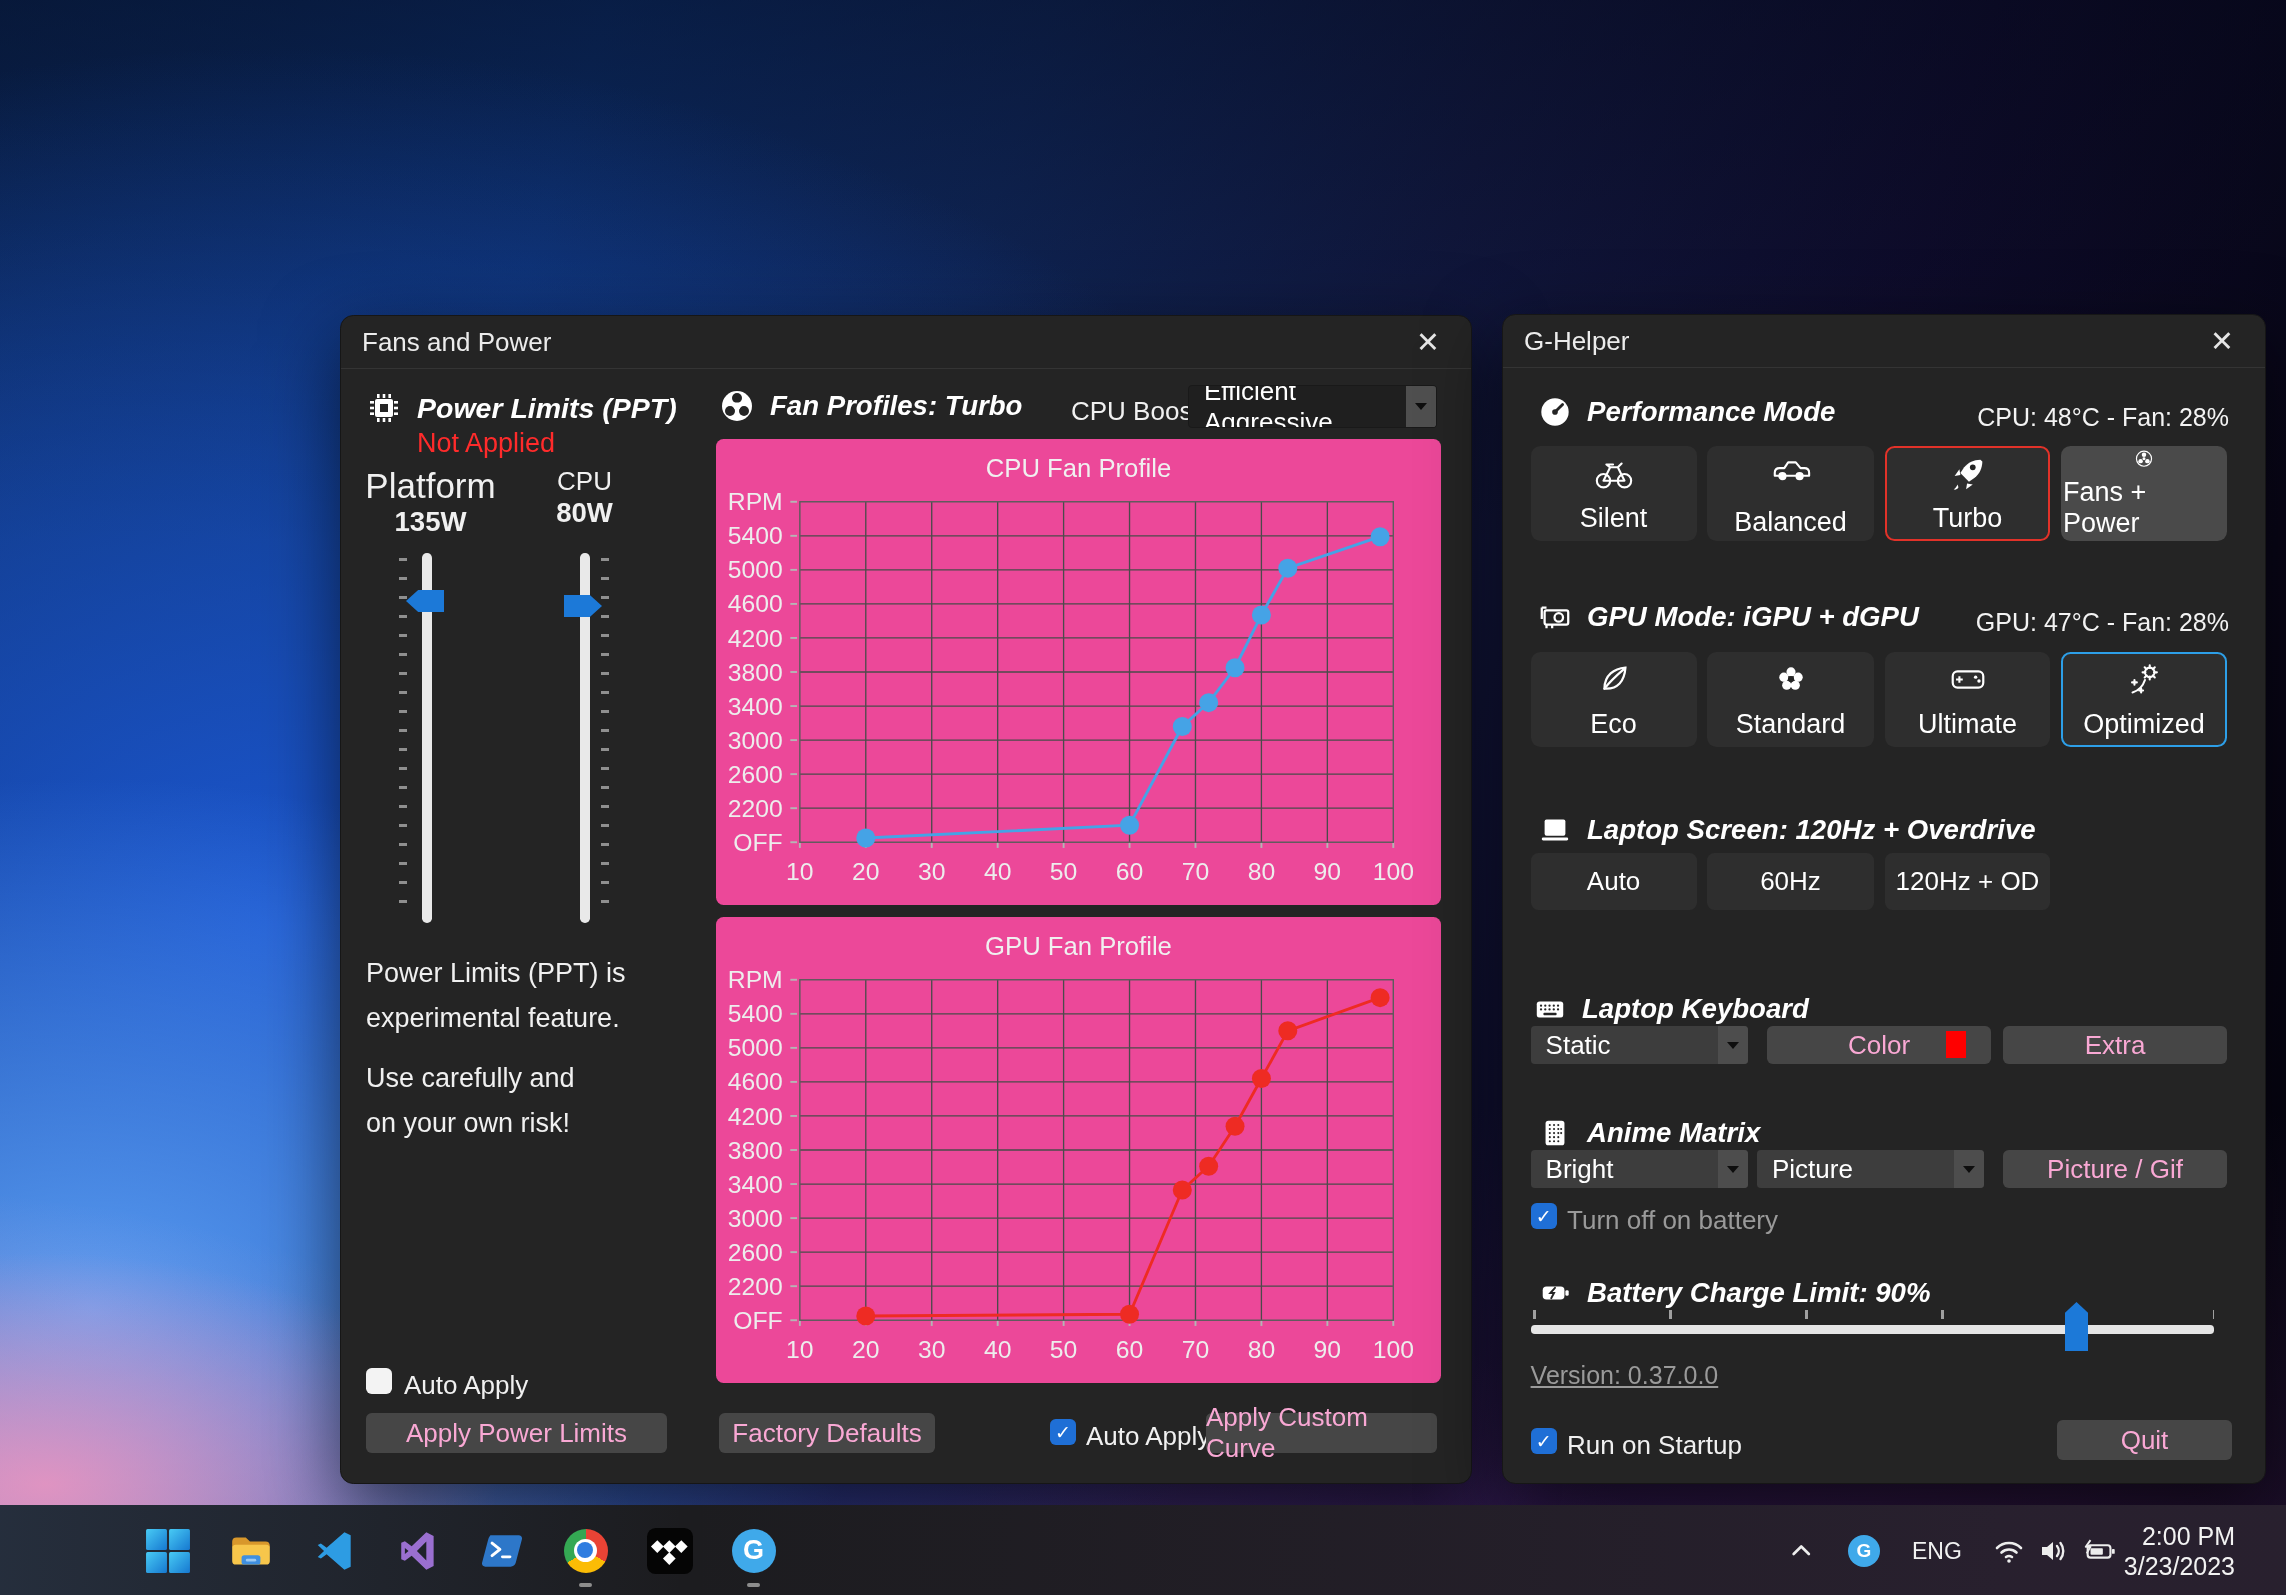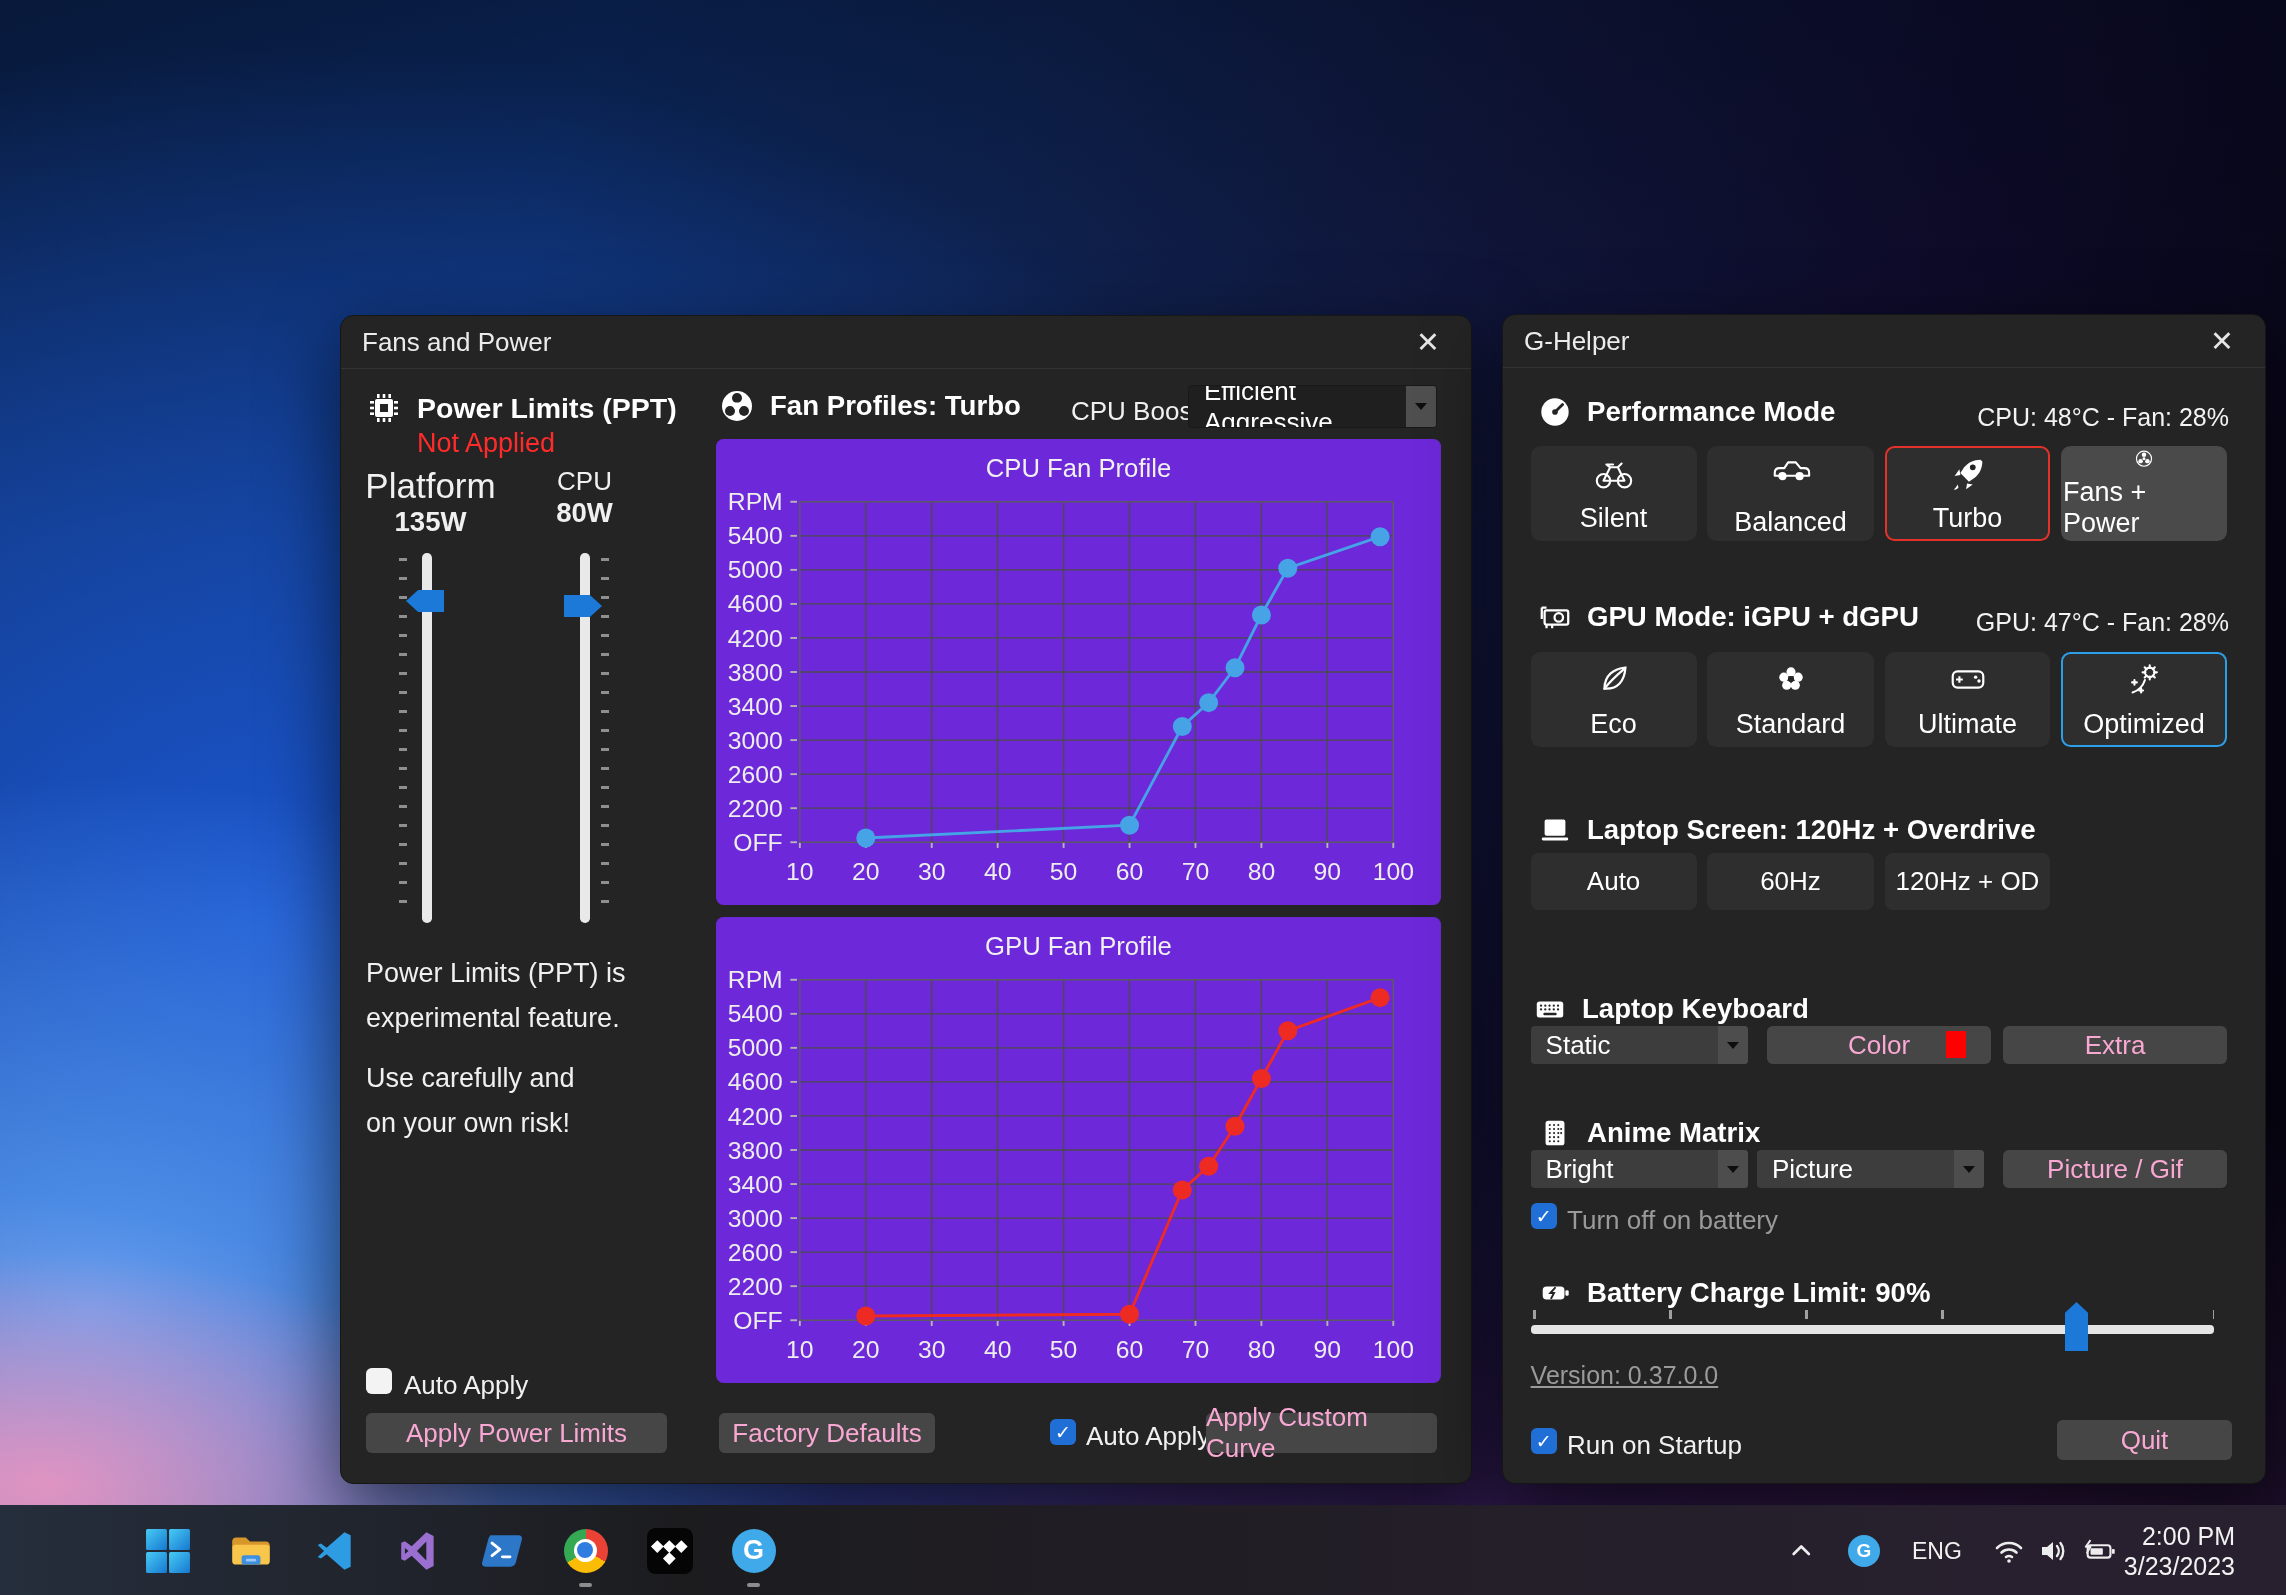--- a/index.html
+++ b/index.html
@@ -21,21 +21,21 @@
 
   
   .window { position:absolute; background:#242424; border-radius:13.3px;
     box-shadow:0 25px 76px rgba(0,0,0,.6); border:1px solid #161616; }
   .titlebar { height:53px; display:flex; align-items:center; padding:0 21px;
     border-bottom:1px solid #343434; font-size:26px; color:#ececec; }
   .close-btn { margin-left:auto; font-size:28.5px; color:#e6e6e6; width:44px; height:44px;
     display:flex; align-items:center; justify-content:center; font-weight:300; }
   .abs { position:absolute; }
 
-  .sec-head { display:flex; align-items:center; gap:15px; font-size:27.6px; font-weight:bold; color:#fff; }
+  .sec-head { display:flex; align-items:center; gap:15px; font-size:27.6px; font-weight:bold; color:#fff;font-style:italic; }
   .status-temps { position:absolute; font-size:25px; color:#f3f3f3; }
 
   
   .mode-btn { position:absolute; background:#2e2e2e; border-radius:9.5px; border:2.9px solid transparent;
     display:flex; flex-direction:column; align-items:center; justify-content:center; gap:7.6px;
     font-size:27px; color:#fff; }
   .mode-btn.hl { background:#4a4a4a; }
   .b-red  { border-color:#e23229; }
   .b-blue { border-color:#2d9fe8; }
   .b-gray { border-color:#bbbbbb; }
@@ -68,21 +68,21 @@
   .thumb-l { position:absolute; width:38px; height:22px; background:#1c79d8;
     clip-path:polygon(0 50%, 32% 0, 100% 0, 100% 100%, 32% 100%); }
   .thumb-r { position:absolute; width:38px; height:22px; background:#1c79d8;
     clip-path:polygon(100% 50%, 68% 0, 0 0, 0 100%, 68% 100%); }
   .htrack { position:absolute; height:8.6px; background:#e5e5e5; border-radius:3.8px; }
   .hticks { position:absolute; height:8.6px;
     background:repeating-linear-gradient(90deg, #a0a0a0 0 2.9px, transparent 2.9px 136px); }
   .thumb-u { position:absolute; width:23px; height:49px; background:#1c79d8;
     clip-path:polygon(50% 0, 100% 22%, 100% 100%, 0 100%, 0 22%); }
 
-  .chart-panel { position:absolute; background:#6d28d9; border-radius:7.6px;text-align:center; }
+  .chart-panel { position:absolute; background:#ec4899; border-radius:7.6px;text-align:center; }
   .chart-panel svg { position:absolute; inset:0; width:100%; height:100%; }
 
   .note-text { position:absolute; font-size:27px; line-height:45px; color:#f0f0f0; }
   .version-link { position:absolute; font-size:25px; color:#9a9a9a; text-decoration:underline; }
 
   .color-swatch { position:absolute; right:25px; top:4.8px; width:20px; height:27px; }
 
   
   .taskbar { position:absolute; left:0; right:0; bottom:0; height:91px;
     background:linear-gradient(90deg, rgba(70,110,165,.22), rgba(0,0,0,0) 30%, rgba(95,50,115,.18) 88%), #1c1c1f; }

